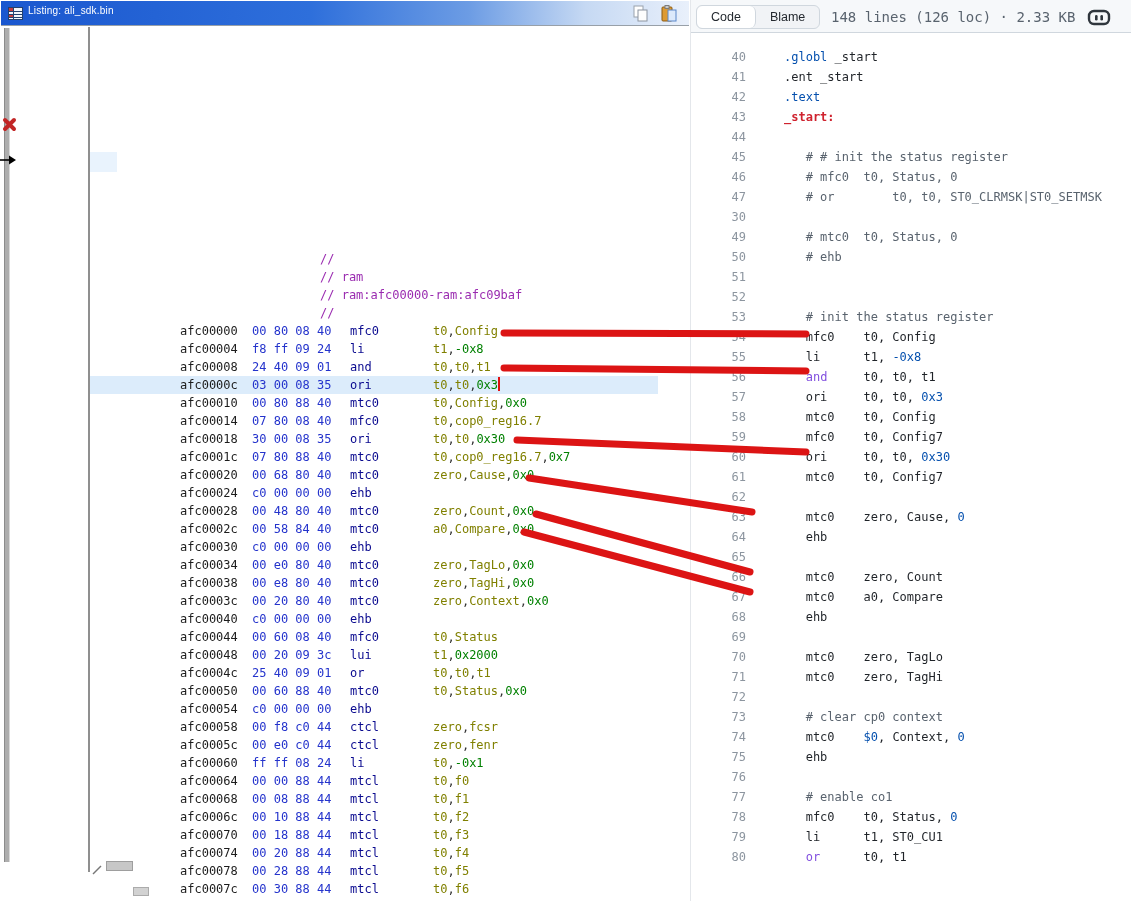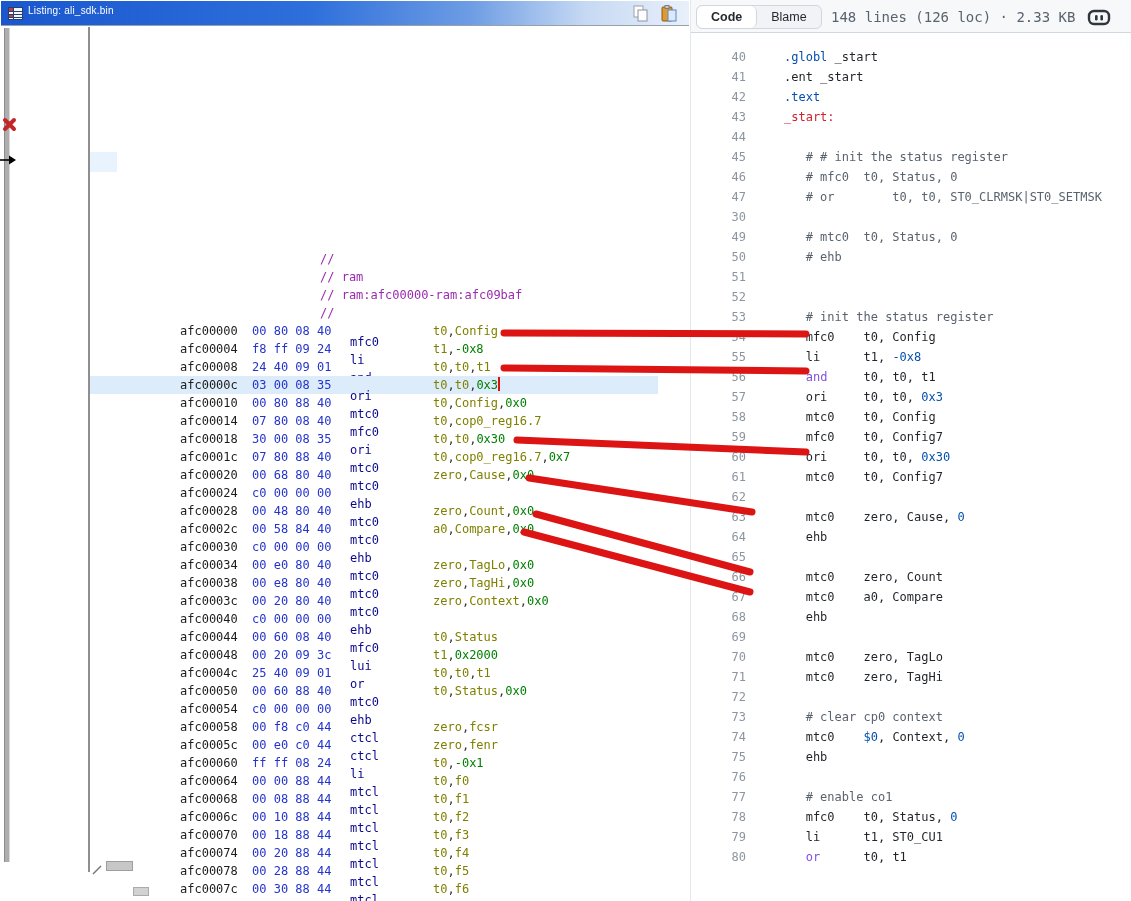--- a/index.html
+++ b/index.html
@@ -30,45 +30,45 @@
   .grip { position:absolute; left:91px; top:862px; }
 
   .lst-comments { position:absolute; left:320px; top:250px; }
   .lst-com { height:18px; line-height:18px; font-family:"DejaVu Sans Mono",monospace; font-size:12px;
       color:#9a2bb0; white-space:pre; }
   .lst-rows { position:absolute; left:0; top:322px; width:690px; }
   .lst-row { position:relative; height:18px; line-height:18px; font-family:"DejaVu Sans Mono",monospace; font-size:12px; cursor:default; }
   .lst-row.hl::before { content:''; position:absolute; left:90px; width:568px; top:0; bottom:0; background:#dcecfb; }
   .f-addr { position:absolute; left:180px; color:#1c1c1c; white-space:pre; }
   .f-bytes { position:absolute; left:252px; color:#2433cc; white-space:pre; }
-  .f-mn { position:absolute; left:350px; color:#0a0a8f; white-space:pre;margin-top:11px; }
+  .f-mn { position:absolute; left:350px; color:#0a0a8f; white-space:pre; }
   .f-ops { position:absolute; left:433px; white-space:pre;text-align:right; }
   .t-r { color:#808000; }
   .t-n { color:#008000; }
   .t-p { color:#333; }
   .caret { display:inline-block; width:2px; height:14px; background:#e01010; vertical-align:-2px; }
 
   
   .gh-panel { position:absolute; left:690px; top:0; width:441px; height:901px; background:#fff; border-left:1px solid #e4e7eb; }
   .gh-header { position:absolute; left:0; top:0; width:441px; height:33px; background:#f6f8fa; border-bottom:1px solid #d0d7de; }
   .tab-group { position:absolute; left:5px; top:5px; height:24px; display:flex; align-items:stretch;
       border:1px solid #d0d7de; border-radius:6px; background:#f1f3f6; overflow:hidden; }
   .tab { padding:3px 14px; font-size:12.5px; color:#24292f; line-height:17px; cursor:pointer; }
-  .tab.active { background:#fff; font-weight:700; border-right:1px solid #d0d7de; border-radius:6px; }
+  .tab.active { background:#fff; font-weight:400; border-right:1px solid #d0d7de; border-radius:6px; }
   .gh-meta { position:absolute; left:140px; top:9px; font-family:"DejaVu Sans Mono",monospace; font-size:14px; color:#59636e; }
   .copilot { position:absolute; left:396px; top:7px; cursor:pointer; }
 
   .gh-lines { position:absolute; left:0; top:47px; width:441px; }
   .gh-line { position:relative; height:20px; line-height:20px; font-family:"DejaVu Sans Mono",monospace; font-size:12px; }
   .gh-num { position:absolute; left:0; width:55px; text-align:right; color:#8c959f; cursor:pointer; }
   .gh-code { position:absolute; left:93px; white-space:pre; color:#1f2328; }
   .g-pl { color:#1f2328; }
   .g-co { color:#59636e; }
   .g-di { color:#0550ae; }
-  .g-la { color:#cf222e; }
+  .g-la { color:#cf222e;font-weight:bold; }
   .g-kw { color:#8250df; }
   .g-nu { color:#0550ae; }
 
   
   .annot { position:absolute; left:0; top:0; width:1131px; height:901px; z-index:50; pointer-events:none; }
 </style>
 </head>
 <body>
 
 <div class="app">

